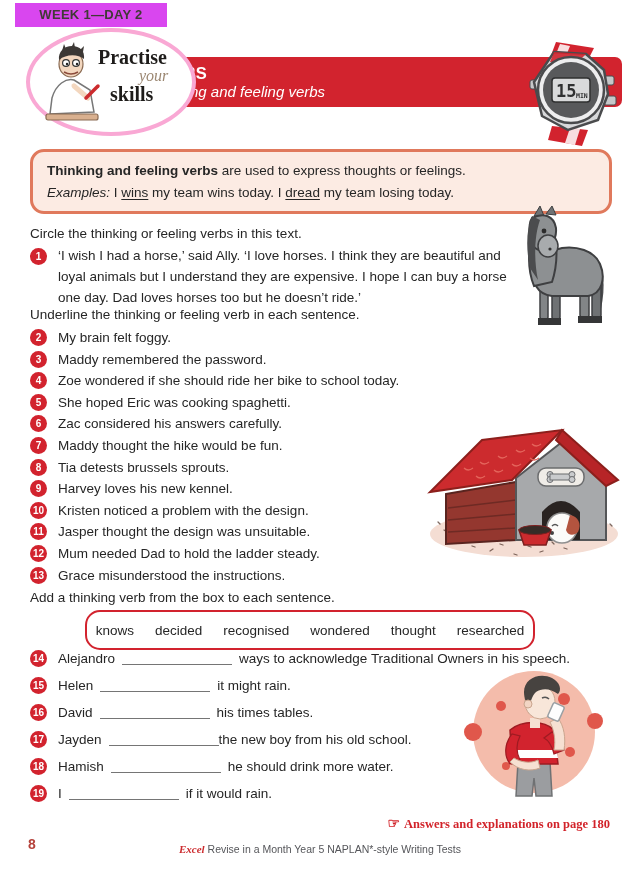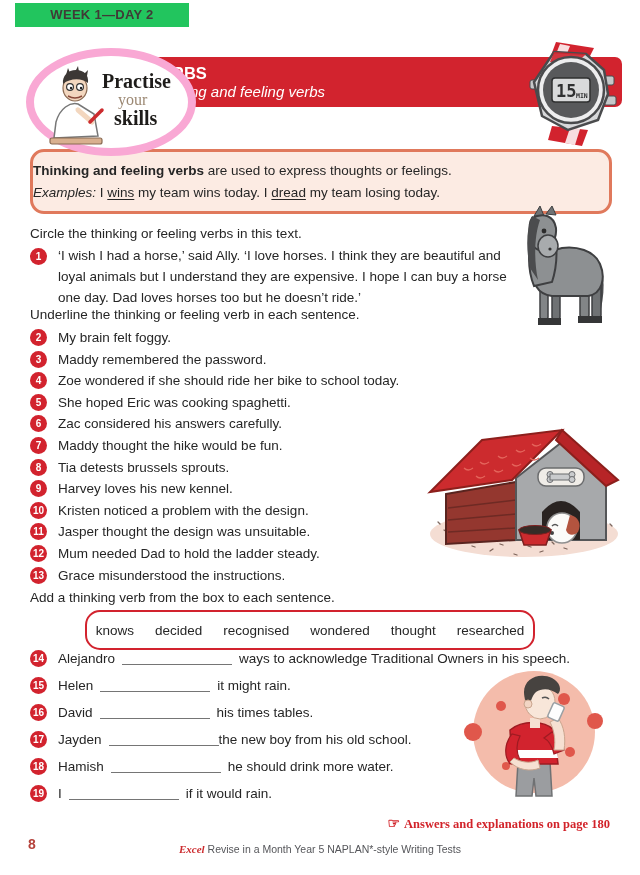--- a/index.html
+++ b/index.html
@@ -1,45 +1,45 @@
 <!DOCTYPE html>
 <html><head>
 <meta charset="utf-8">
 <style>
   html,body{margin:0;padding:0;background:#ffffff;}
   #page{position:relative;width:640px;height:875px;background:#fff;
         font-family:"Liberation Sans",sans-serif;color:#262626;overflow:hidden;}
 
   
-  .week-banner{position:absolute;left:15px;top:3px;width:174px;height:24px;
-    background:#22c55e;color:#403a36;font-weight:bold;font-size:13px;
+  .week-banner{position:absolute;left:15px;top:3px;width:152px;height:24px;
+    background:#d946ef;color:#403a36;font-weight:bold;font-size:13px;
     letter-spacing:.3px;text-align:center;line-height:24px;}
 
   
   .red-banner{position:absolute;left:150px;top:57px;width:472px;height:50px;
     background:#d2232e;border-radius:7px;display:flex;flex-direction:column;
     justify-content:center;align-items:flex-start;padding-right:96px;box-sizing:border-box;z-index:1;}
   .red-banner .title{color:#fff;font-weight:bold;font-size:16.5px;line-height:1.15;}
   .red-banner .subtitle{color:#fff;font-style:italic;font-size:15px;line-height:1.15;}
 
   
-  .logo-oval{position:absolute;left:26px;top:48px;width:170px;height:108px;background:#fff;
-    border:8px solid #f9a8d4;border-radius:50%;z-index:2;box-sizing:border-box;}
+  .logo-oval{position:absolute;left:26px;top:28px;width:170px;height:108px;background:#fff;
+    border:4px solid #f9a8d4;border-radius:50%;z-index:2;box-sizing:border-box;}
   .logo-man{position:absolute;left:10px;top:10px;}
   .logo-text{position:absolute;left:68px;top:14px;font-family:"Liberation Serif",serif;color:#1e1c1a;}
   .logo-text .w1{font-weight:bold;font-size:20px;display:block;}
-  .logo-text .w2{font-size:16px;color:#9c8873;display:block;margin-left:16px;margin-top:-2px;}
+  .logo-text .w2{font-style:italic;font-size:16px;color:#9c8873;display:block;margin-left:41px;margin-top:-2px;}
   .logo-text .w3{font-weight:bold;font-size:20px;display:block;margin-left:12px;margin-top:-2px;}
 
   .watch{position:absolute;left:526px;top:40px;z-index:3;}
 
   
   .info-box{position:absolute;left:30px;top:149px;width:582px;box-sizing:border-box;
     background:#fcebe3;border:3px solid #e0795c;border-radius:14px;
-    padding:8px 0;font-size:13.5px;line-height:1.6;color:#262626;}
+    padding:8px 14px;font-size:13.5px;line-height:1.6;color:#262626;}
   .info-box .term{font-weight:bold;}
   .info-box .eg-label{font-style:italic;}
   .info-box .verb{text-decoration:underline;text-underline-offset:2px;}
 
   .instruction{position:absolute;left:30px;font-size:13.5px;color:#262626;}
 
   .num{display:inline-block;width:17px;height:17px;border-radius:50%;background:#d2232e;
     color:#fff;font-weight:bold;font-size:10px;line-height:17px;text-align:center;flex:0 0 17px;}
 
   

